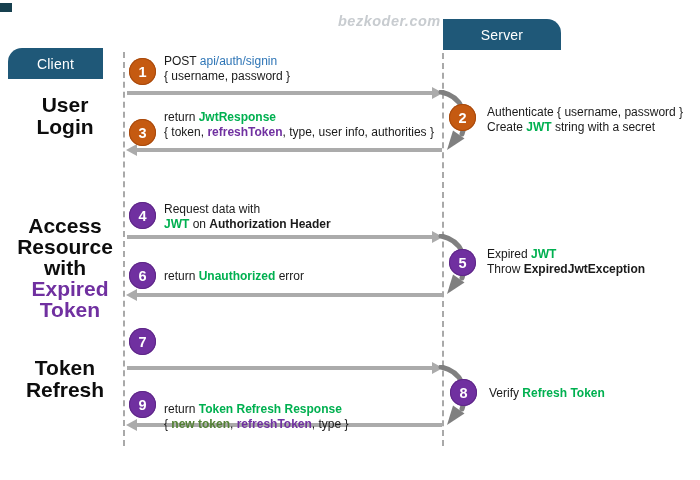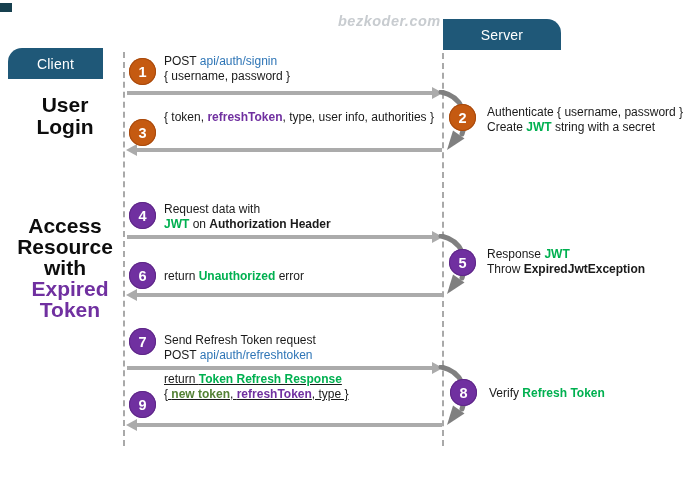--- a/index.html
+++ b/index.html
@@ -74,20 +74,24 @@
   <div class="section-title" style="top:94px;">
     <div>User</div>
     <div>Login</div>
   </div>
   <div class="section-title" style="top:215px;line-height:21px;">
     <div>Access</div>
     <div>Resource</div>
     <div>with</div>
     <div class="title-purple">Expired Token</div>
   </div>
+  <div class="section-title" style="top:357px;">
+    <div>Token</div>
+    <div>Refresh</div>
+  </div>
 
   <div class="arrow-bar" style="left:127px;top:91px;width:305px;"></div>
   <div class="head-right" style="left:432px;top:87px;"></div>
 
   <div class="arrow-bar" style="left:137px;top:148px;width:305px;"></div>
   <div class="head-left" style="left:126px;top:144px;"></div>
 
   <div class="arrow-bar" style="left:127px;top:235px;width:305px;"></div>
   <div class="head-right" style="left:432px;top:231px;"></div>
 
@@ -127,44 +131,41 @@
     <div><span>POST </span><span class="c-blue">api/auth/signin</span></div>
     <div><span>{ username, password }</span></div>
   </div>
 
   <div class="msg-text" style="left:487px;top:105px;">
     <div><span>Authenticate { username, password }</span></div>
     <div><span>Create </span><span class="c-green">JWT</span><span> string with a secret</span></div>
   </div>
 
   <div class="msg-text" style="left:164px;top:110px;">
+    <div><span>return </span><span class="c-green">JwtResponse</span></div>
     <div><span>{ token, </span><span class="c-purple">refreshToken</span><span>, type, user info, authorities }</span></div>
   </div>
 
   <div class="msg-text" style="left:164px;top:202px;">
     <div><span>Request data with</span></div>
     <div><span class="c-green">JWT</span><span> on </span><span class="b">Authorization Header</span></div>
   </div>
 
   <div class="msg-text" style="left:487px;top:247px;">
-    <div><span>Response </span><span class="c-green">JWT</span></div>
+    <div><span>Expired </span><span class="c-green">JWT</span></div>
     <div><span>Throw </span><span class="b">ExpiredJwtException</span></div>
   </div>
 
   <div class="msg-text" style="left:164px;top:269px;">
     <div><span>return </span><span class="c-green">Unauthorized</span><span> error</span></div>
   </div>
 
-  <div class="msg-text" style="left:164px;top:333px;">
-    <div><span>Send Refresh Token request</span></div>
-    <div><span>POST </span><span class="c-blue">api/auth/refreshtoken</span></div>
-  </div>
 
   <div class="msg-text" style="left:489px;top:386px;">
     <div><span>Verify </span><span class="c-green">Refresh Token</span></div>
   </div>
 
-  <div class="msg-text" style="left:164px;top:372px;text-decoration:underline;">
+  <div class="msg-text" style="left:164px;top:402px;">
     <div><span>return </span><span class="c-green">Token Refresh Response</span></div>
     <div><span>{ </span><span class="c-olive">new token</span><span>, </span><span class="c-purple">refreshToken</span><span>, type }</span></div>
   </div>
 
 </div>
 
 </body></html>

